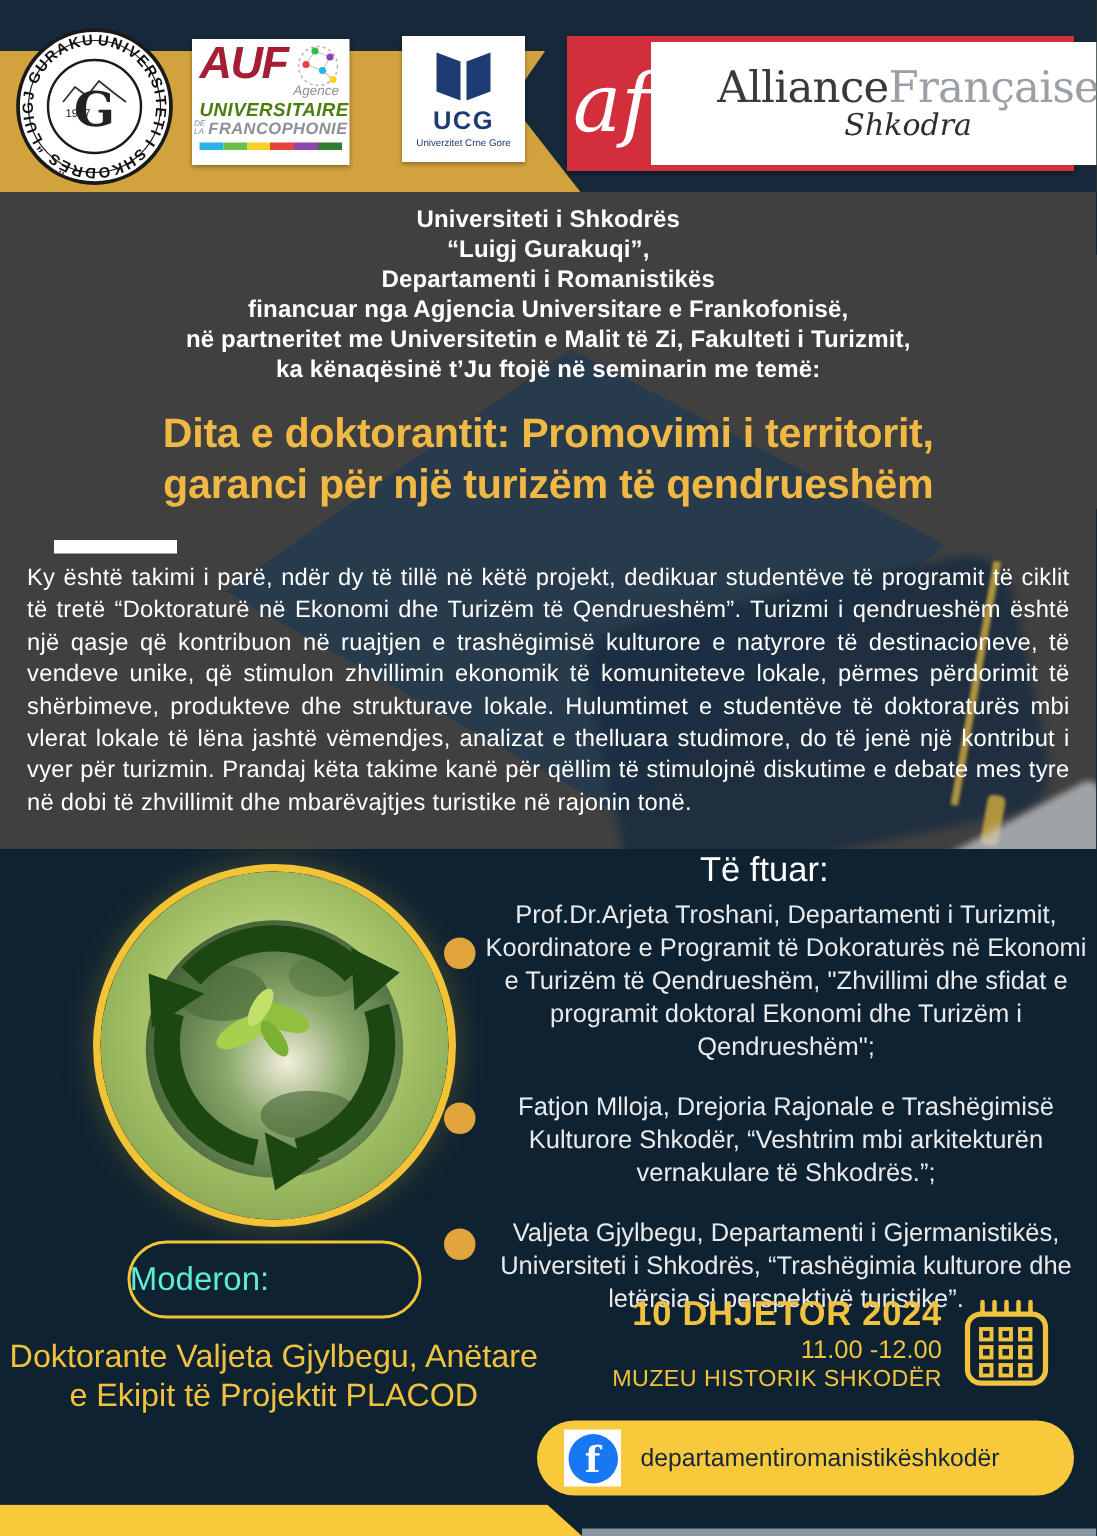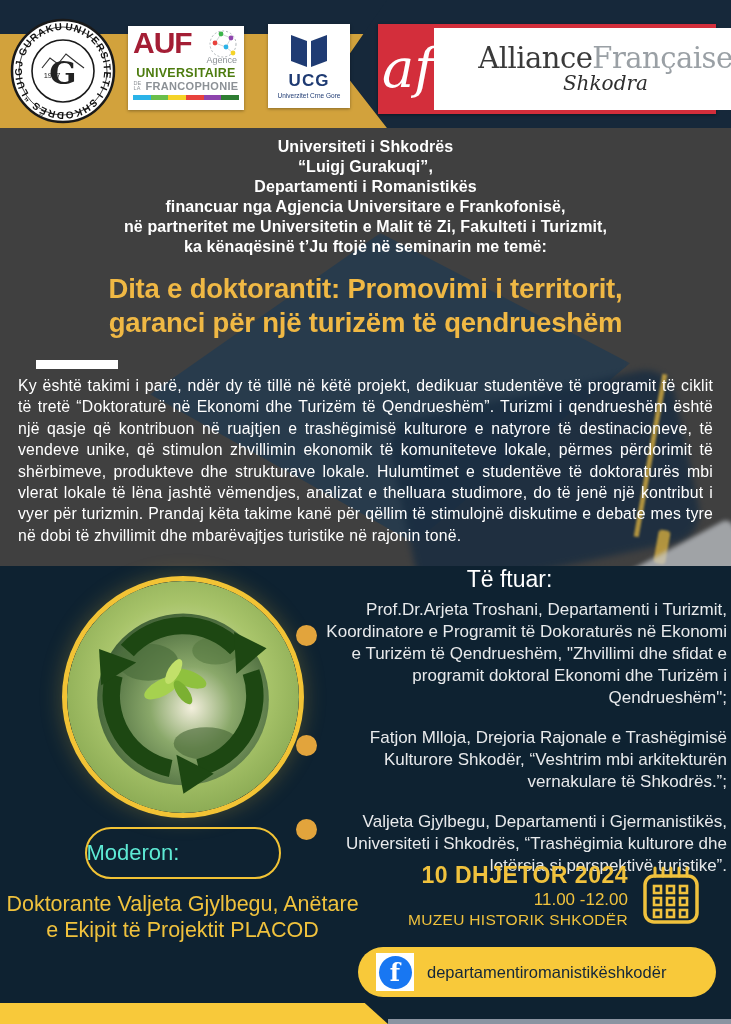--- a/index.html
+++ b/index.html
@@ -11,21 +11,21 @@
   .header{position:absolute;top:0;left:0;width:731px;height:128px;background:#d2a23c;}
   .hdr-navy-top{position:absolute;top:0;left:0;width:731px;height:34px;background:#16283a;}
   .hdr-ribbon{position:absolute;top:0;left:340px;width:391px;height:128px;background:#16283a;
       clip-path:polygon(12% 0,100% 0,100% 26%,91% 50%,100% 74%,100% 100%,12% 100%,0 53%);}
   .logo-box{position:absolute;background:#fff;box-shadow:0 1px 3px rgba(0,0,0,.35);}
 
   
   .seal{position:absolute;left:10px;top:18px;width:106px;height:106px;}
 
   
-  .auf{left:128px;top:26px;width:116px;height:84px;padding:3px 5px;box-sizing:border-box;}
+  .auf{left:128px;top:26px;width:105px;height:84px;padding:3px 5px;box-sizing:border-box;font-style:italic;}
   .auf-row1{display:flex;justify-content:space-between;align-items:flex-start;}
   .auf-abbr{color:#a41e35;font-weight:bold;font-size:30px;line-height:28px;letter-spacing:-1px;}
   .auf-agence{font-size:9px;color:#8c9196;text-align:right;margin-top:-4px;margin-right:2px;}
   .auf-line1{color:#4d7c0f;font-weight:bold;font-size:12.5px;text-align:center;letter-spacing:.3px;margin-top:1px;}
   .auf-line2{display:flex;align-items:center;justify-content:center;gap:2px;margin-top:0;}
   .auf-dela{font-size:5.5px;line-height:5.5px;color:#8c9196;width:10px;}
   .auf-franco{color:#8c9196;font-weight:bold;font-size:11px;letter-spacing:.3px;}
   .auf-rainbow{display:flex;height:5px;margin-top:3px;}
   .auf-rainbow span{flex:1;}
 
@@ -72,21 +72,21 @@
   .globe-wrap{width:232px;height:232px;margin:10px auto 0;border-radius:50%;
       border:5px solid #f2c335;overflow:hidden;box-shadow:0 0 22px rgba(242,195,53,.25);}
   .moderon-pill{width:192px;height:48px;margin:9px auto 5px;border:2px solid #f2c335;border-radius:26px;
       display:flex;align-items:center;justify-content:flex-start;color:#5eead4;font-size:22px;}
   .moderator-text{margin:12px 4px 0;color:#f0c23d;font-size:21.5px;line-height:26px;text-align:center;}
 
   .right-col{position:absolute;left:288px;top:0;width:443px;}
   .guests-heading{margin-top:0;text-align:center;color:#fff;font-size:23px;}
   .guest-item{display:flex;margin-top:6px;color:#e8eaec;font-size:17px;line-height:22px;}
   .guest-item .dot{width:21px;height:21px;border-radius:50%;background:#e2a43c;flex:none;margin-left:8px;}
-  .guest-item .g-text{flex:1;text-align:right;padding:0 4px;}
+  .guest-item .g-text{flex:1;text-align:center;padding:0 4px;}
   .guest-item.g0 .dot{margin-top:26px;}
   .guest-item.g1 .dot{margin-top:8px;}
   .guest-item.g2 .dot{margin-top:8px;}
   .guest-item.g1{margin-top:18px;}
   .guest-item.g2{margin-top:18px;}
 
   .event{position:absolute;right:103px;top:296px;text-align:right;color:#f0c23d;}
   .event-date{font-size:23px;font-weight:bold;letter-spacing:.5px;}
   .event-time{font-size:17px;margin-top:1px;}
   .event-venue{font-size:15.5px;margin-top:1px;letter-spacing:.3px;}

